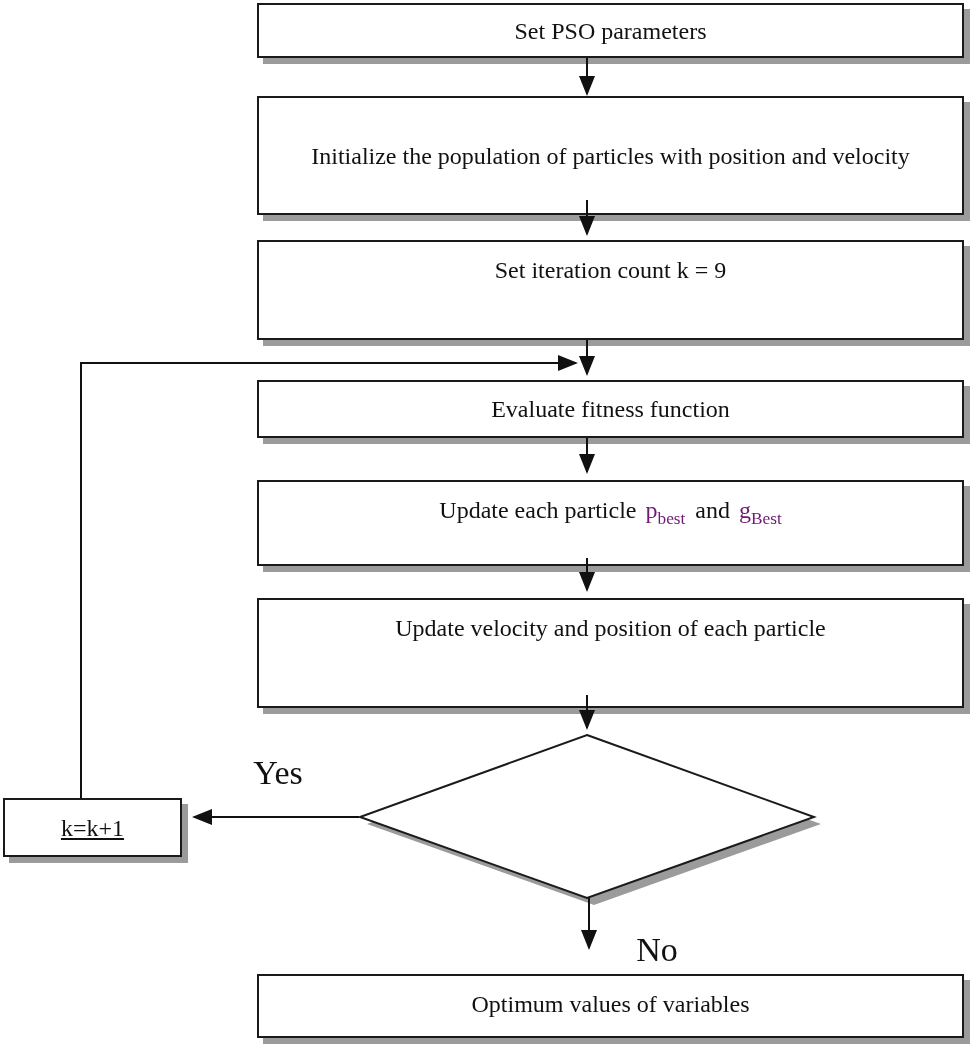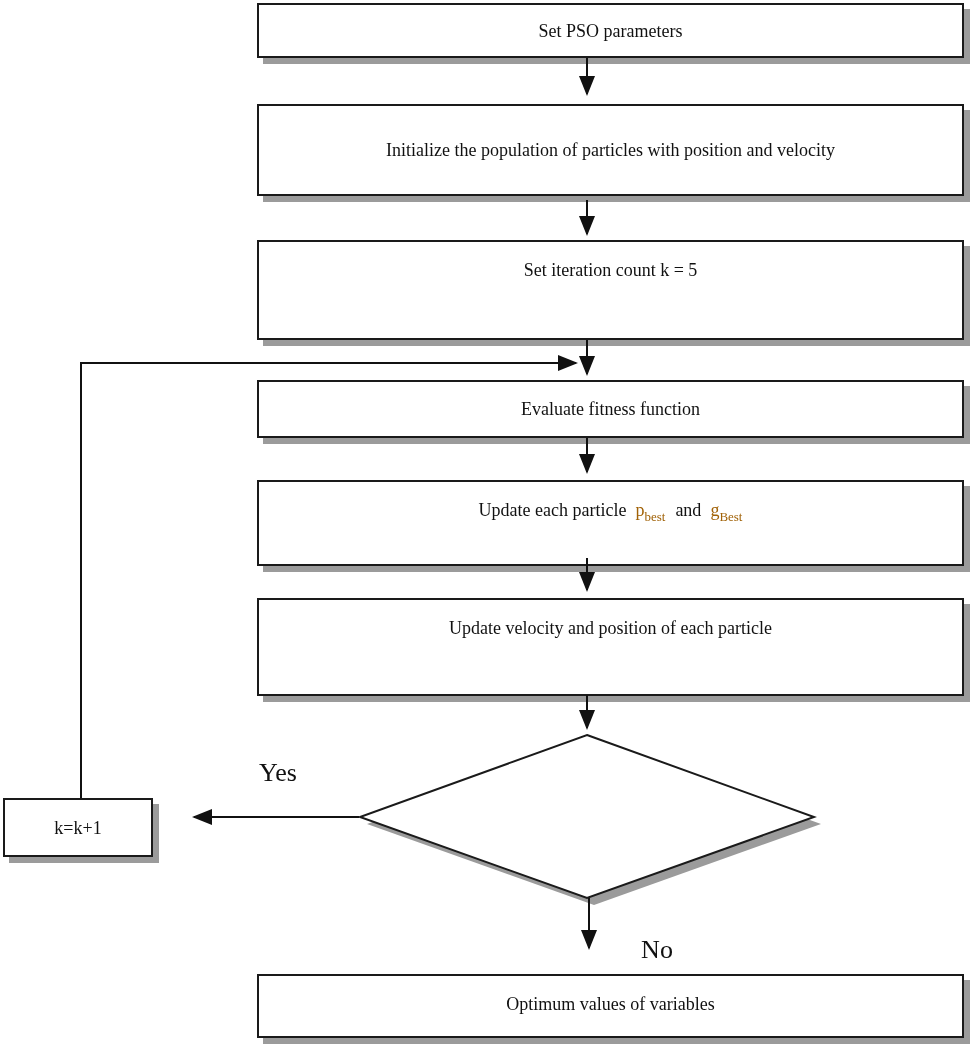--- a/index.html
+++ b/index.html
@@ -15,66 +15,66 @@
     font-family: "Liberation Serif", "DejaVu Serif", serif;
     color: #111111;
     overflow: hidden;
   }
   .node {
     position: absolute;
     background: #ffffff;
     border: 2px solid #1a1a1a;
     box-shadow: 6px 6px 0 0 #9b9b9b;
     box-sizing: border-box;
-    font-size: 18px;
+    font-size: 24px;
     line-height: 34px;
     text-align: center;
     z-index: 2;
   }
   .node.center {
     display: flex;
     align-items: center;
     justify-content: center;
   }
   .node.topalign {
     padding-top: 11px;
   }
   .wide { left: 257px; width: 707px; }
   #node-set-pso        { top: 3px;   height: 55px; }
-  #node-initialize     { top: 104px; height: 92px; padding-left: 28px; padding-right: 28px; }
+  #node-initialize     { top: 96px; height: 119px; padding-left: 28px; padding-right: 28px; }
   #node-set-iteration  { top: 240px; height: 100px; }
   #node-evaluate       { top: 380px; height: 58px; text-align: center; }
   #node-update-best    { top: 480px; height: 86px; }
-  #node-update-vel     { top: 598px; height: 98px; }
+  #node-update-vel     { top: 598px; height: 110px; }
   #node-optimum        { top: 974px; height: 64px; }
   #node-k-increment {
-    left: 3px; top: 798px; width: 150px; height: 59px;
+    left: 3px; top: 798px; width: 179px; height: 59px; text-decoration: underline;
   }
   
   #node-update-best .row {
     display: inline-flex;
     align-items: baseline;
     justify-content: center;
     white-space: pre;
   }
-  .bestvar { color: #a16207; margin-left: 9px; }
+  .bestvar { color: #701a75; margin-left: 9px; }
   .bestvar sub { font-size: 0.72em; }
   .conj { margin-left: 10px; }
   
   #connectors {
     position: absolute;
     left: 0; top: 0;
     z-index: 4;
     pointer-events: none;
   }
   
   .floating-label {
     position: absolute;
     z-index: 6;
-    font-size: 26px;
+    font-size: 34px;
     line-height: 32px;
     text-align: center;
   }
   #diamond-text {
     left: 486px; top: 786px; width: 200px;
     white-space: pre-line;
   }
   #label-yes { left: 238px; top: 757px; width: 80px; }
   #label-no  { left: 622px; top: 934px; width: 70px; }
 </style>
@@ -85,21 +85,21 @@
 
   <div class="node wide center" id="node-set-pso">
     <span>Set PSO parameters</span>
   </div>
 
   <div class="node wide center" id="node-initialize">
     <span>Initialize the population of particles with position and velocity</span>
   </div>
 
   <div class="node wide topalign" id="node-set-iteration">
-    <span>Set iteration count k = 5</span>
+    <span>Set iteration count k = 9</span>
   </div>
 
   <div class="node wide center" id="node-evaluate">
     <span>Evaluate fitness function</span>
   </div>
 
   <div class="node wide topalign" id="node-update-best">
     <span class="row"><span>Update each particle</span><span class="bestvar"><span>p</span><sub>best</sub></span><span class="conj">and</span><span class="bestvar"><span>g</span><sub>Best</sub></span></span>
   </div>
 

